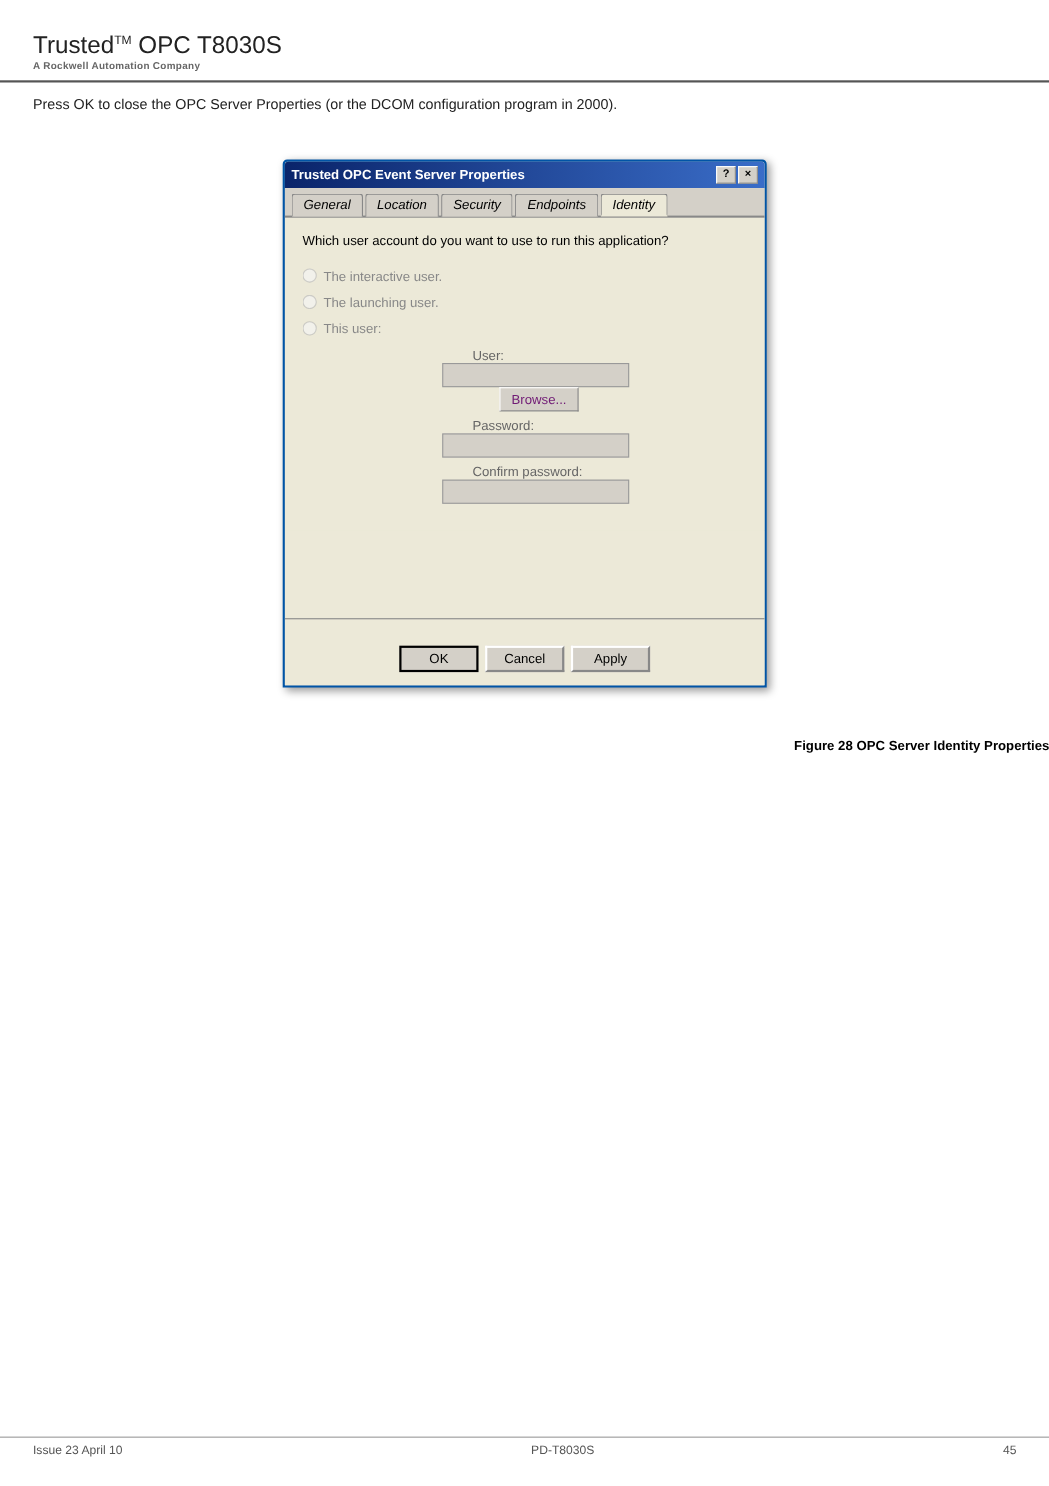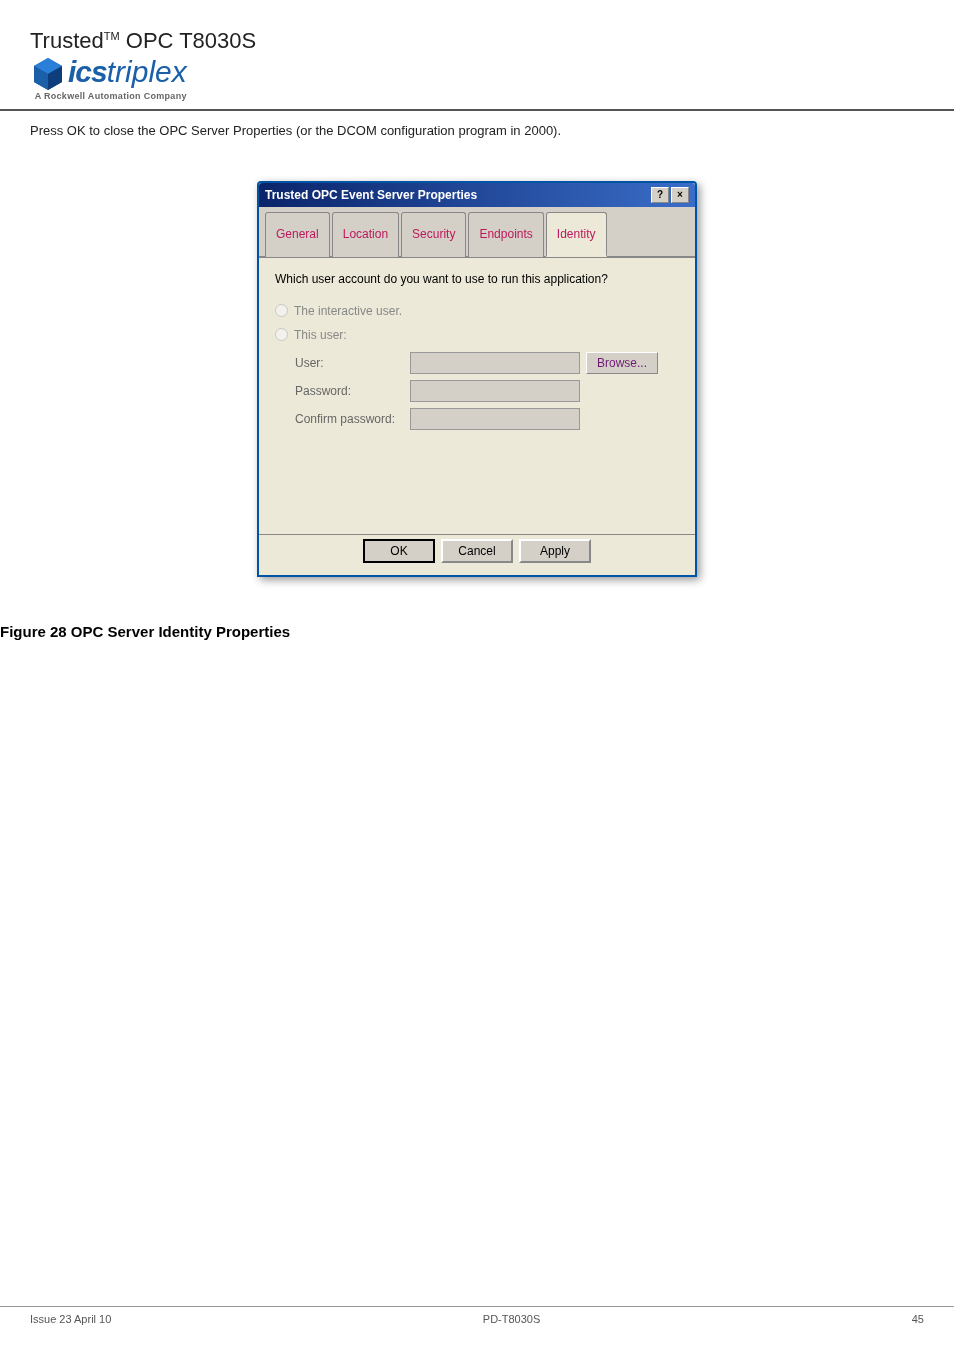--- a/index.html
+++ b/index.html
@@ -100,30 +100,31 @@
     
     .dialog-tabs {
       display: flex;
       background: #d4d0c8;
       border-bottom: 2px solid #888;
       padding: 4px 6px 0 6px;
       gap: 2px;
     }
 
     .tab {
-      padding: 14px 10px;
+      padding: 2px 10px;
       border: 1px solid #888;
       border-bottom: none;
       background: #d4d0c8;
       font-size: 12px;
       cursor: pointer;
       border-radius: 3px 3px 0 0;
-      color: #be185d;
+      color: #000000;
       position: relative;
       bottom: -1px;
+      font-style: italic;
     }
 
     .tab.active {
       background: #ece9d8;
       border-bottom: 2px solid #ece9d8;
       font-weight: normal;
       z-index: 1;
     }
 
     
@@ -154,20 +155,21 @@
     .user-fields {
       margin-left: 20px;
       margin-bottom: 14px;
     }
 
     .field-row {
       display: flex;
       align-items: center;
       margin-bottom: 6px;
       font-size: 12px;
+      flex-direction: column;
     }
 
     .field-label {
       width: 115px;
       color: #666;
       font-size: 12px;
     }
 
     .field-input {
       width: 170px;
@@ -218,21 +220,21 @@
     .dialog-spacer {
       height: 80px;
       background: #ece9d8;
     }
 
     
     .dialog-footer {
       display: flex;
       justify-content: center;
       gap: 6px;
-      padding: 4px 16px 12px;
+      padding: 24px 16px 12px;
       background: #ece9d8;
       border-top: 1px solid #888;
     }
 
     .footer-btn {
       width: 72px;
       height: 24px;
       background: #d4d0c8;
       border: 2px solid #888;
       border-top-color: #fff;
@@ -243,22 +245,22 @@
       align-items: center;
       justify-content: center;
     }
 
     .footer-btn.default {
       border: 2px solid #000;
     }
 
     
     .figure-caption {
-      text-align: left;
-      font-size: 15px;
+      text-align: right;
+      font-size: 12px;
       font-weight: bold;
       margin-top: 16px;
       color: #000;
     }
 
     
     .page-footer {
       position: absolute;
       bottom: 20px;
       left: 0;
@@ -315,31 +317,20 @@
     }
   </style>
 </head>
 <body>
 
 <div class="page-header">
   <div class="page-title">
     <span>Trusted</span><sup>TM</sup><span> OPC T8030S</span>
   </div>
   <div class="logo-container">
-    <div class="logo-main">
-
-      <svg class="ics-icon-svg" viewBox="0 0 36 36" xmlns="http://www.w3.org/2000/svg">
-        <polygon points="18,4 32,12 32,28 18,36 4,28 4,12" fill="#1a5fa8"></polygon>
-        <polygon points="18,4 32,12 18,20 4,12" fill="#2a7fd8"></polygon>
-        <polygon points="18,20 32,12 32,28 18,36" fill="#0d3d7a"></polygon>
-        <polygon points="18,20 4,12 4,28 18,36" fill="#1a5fa8"></polygon>
-      </svg>
-      <span class="ics-text">ics</span>
-      <span class="triplex-text">triplex</span>
-    </div>
     <div class="rockwell-text">A Rockwell Automation Company</div>
   </div>
 </div>
 
 <div class="body-text">
   <p>Press OK to close the OPC Server Properties (or the DCOM configuration program in 2000).</p>
 </div>
 
 <div class="dialog-wrapper">
   <div class="dialog">
@@ -361,20 +352,24 @@
     </div>
 
     <div class="dialog-content">
       <div class="dialog-question">Which user account do you want to use to run this application?</div>
 
       <div class="radio-option">
         <input type="radio" name="account" disabled="" style="">
         <span>The interactive user.</span>
       </div>
 
+      <div class="radio-option">
+        <input type="radio" name="account" disabled="" style="">
+        <span>The launching user.</span>
+      </div>
 
       <div class="radio-option">
         <input type="radio" name="account" disabled="" style="">
         <span>This user:</span>
       </div>
 
       <div class="user-fields">
 
         <div class="field-row">
           <span class="field-label">User:</span>

